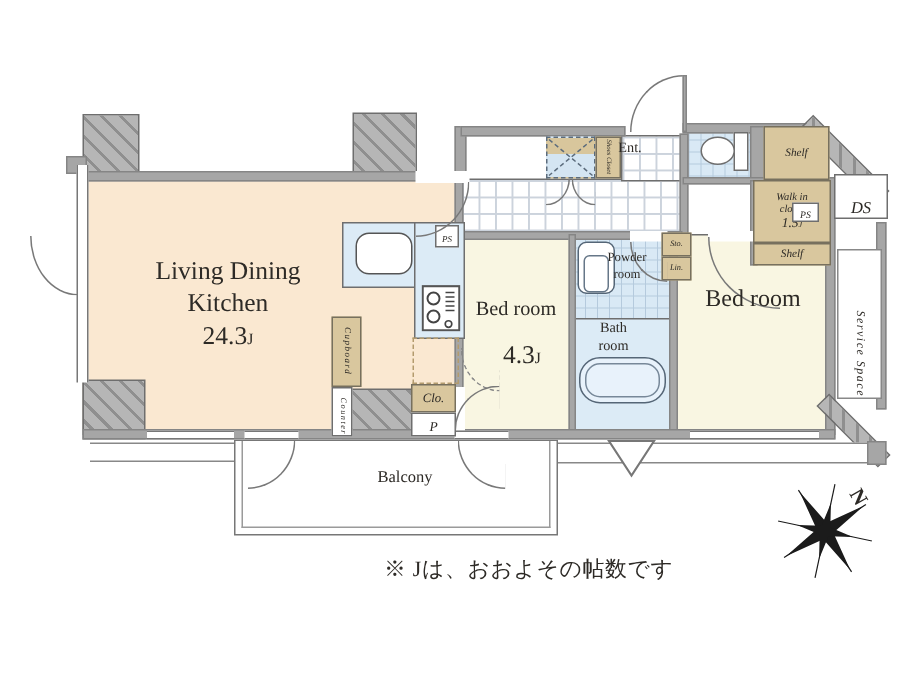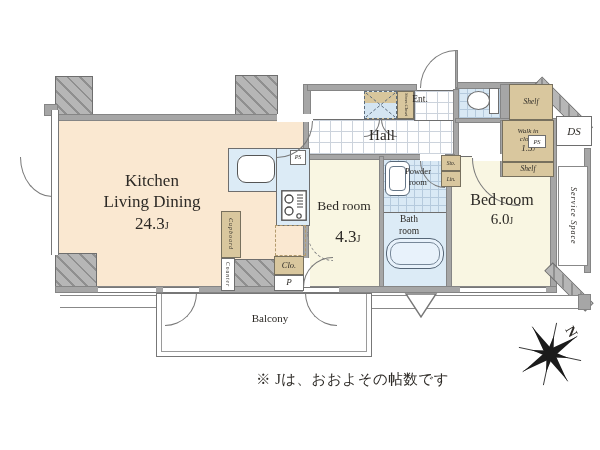--- a/index.html
+++ b/index.html
@@ -19,21 +19,21 @@
   .wall{position:absolute;background:#a6a6a6;border:1px solid #858585;box-sizing:border-box}
   .hatch{position:absolute;background:repeating-linear-gradient(45deg,#b6b6b6 0 7px,#8f8f8f 7px 9px);
          border:1.2px solid #6e6e6e;box-sizing:border-box}
   .patch{position:absolute;background:#fff}
   .win{position:absolute;background:#fff;border-top:1.3px solid #777;border-bottom:1.3px solid #777;box-sizing:border-box}
   .winv{position:absolute;background:#fff;border-left:1.3px solid #777;border-right:1.3px solid #777;box-sizing:border-box}
   .ledge{position:absolute;background:#fff;border-top:1.2px solid #888;border-bottom:1.2px solid #888;box-sizing:border-box}
   .tan{position:absolute;background:#d9c79e;border:1px solid #77705e;box-sizing:border-box;
        display:flex;align-items:center;justify-content:center;font-style:italic;text-align:center;line-height:1.1}
   .box{position:absolute;background:#fff;border:1px solid #6e6e6e;box-sizing:border-box;
-       display:flex;align-items:center;justify-content:center;font-style:italic;text-align:center;line-height:1.1}
+       display:flex;align-items:flex-end;justify-content:center;font-style:italic;text-align:center;line-height:1.1}
   .lbl{position:absolute;text-align:center;line-height:1.25}
   .u{font-size:62%}
   .vtext{writing-mode:vertical-rl;text-orientation:mixed;letter-spacing:1px}
   .arc{position:absolute;box-sizing:border-box;border:0 solid #787878}
   .arc.tl{border-top-width:1.3px;border-left-width:1.3px;border-top-left-radius:100% 100%}
   .arc.bl{border-bottom-width:1.3px;border-left-width:1.3px;border-bottom-left-radius:100% 100%}
   .arc.br{border-bottom-width:1.3px;border-right-width:1.3px;border-bottom-right-radius:100% 100%}
   .arc.dashed{border-style:dashed;border-color:#8a8a8a}
   .dashbox{position:absolute;box-sizing:border-box;border:1.4px dashed #b39b6e}
 </style>
@@ -180,33 +180,31 @@
   <div class="arc br" style="left:364px;top:119px;width:16px;height:18px"></div>
   <div class="arc bl" style="left:381px;top:119px;width:16px;height:18px"></div>
   <div class="arc bl" style="left:420px;top:161px;width:25px;height:27px"></div>
   <div class="abs" style="left:404px;top:293px;width:34px;height:26px">
     <svg width="34" height="26" viewBox="0 0 34 26">
         <polygon points="2,1 32,1 17,24" fill="#fff" stroke="#777" stroke-width="1.4"></polygon>
       </svg>
   </div>
 
   <div class="lbl" style="left:62px;top:170px;width:180px;font-size:17px">
+    <div>Living Dining</div>
     <div>Kitchen</div>
-    <div>Living Dining</div>
     <div><span>24.3</span><span class="u">J</span></div>
   </div>
-  <div class="lbl" style="left:352px;top:126px;width:60px;font-size:15px">Hall</div>
   <div class="lbl" style="left:396px;top:94px;width:48px;font-size:9.5px">Ent.</div>
   <div class="lbl" style="left:305px;top:198px;width:78px;font-size:13.5px">Bed room</div>
   <div class="lbl" style="left:318px;top:226px;width:60px;font-size:17px">
     <span>4.3</span><span class="u">J</span>
   </div>
   <div class="lbl" style="left:452px;top:190px;width:100px;font-size:16px">
     <div>Bed room</div>
-    <div style="font-size:15px"><span>6.0</span><span class="u">J</span></div>
   </div>
   <div class="lbl" style="left:392px;top:166px;width:52px;font-size:8.5px">
     <div>Powder</div>
     <div>room</div>
   </div>
   <div class="lbl" style="left:386px;top:214px;width:46px;font-size:9.5px">
     <div>Bath</div>
     <div>room</div>
   </div>
 

